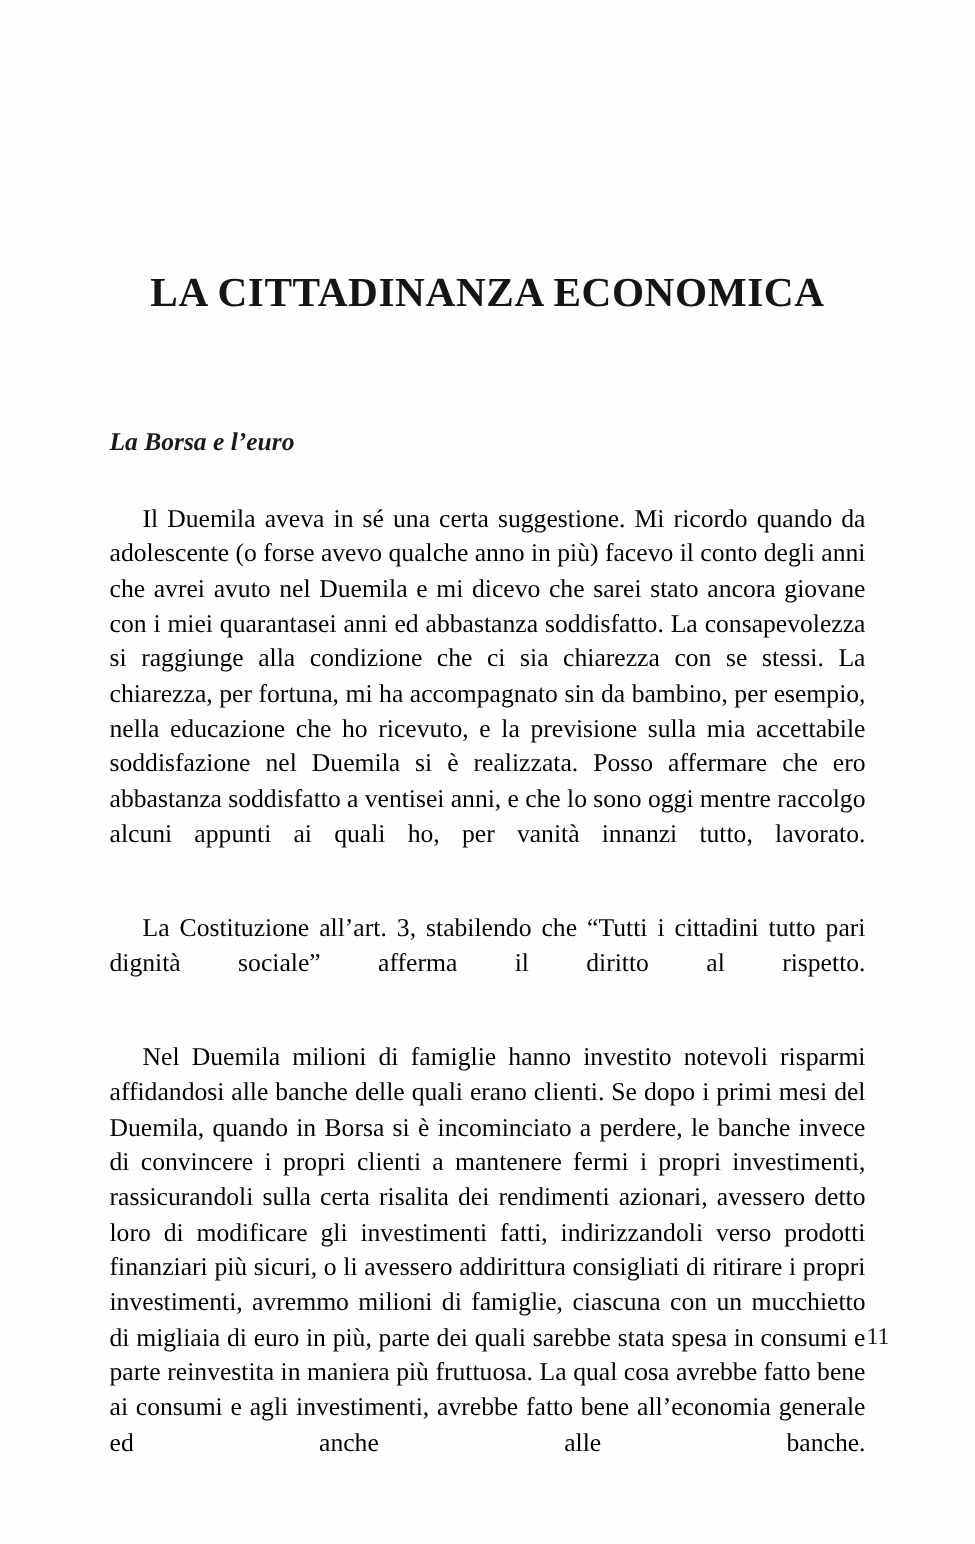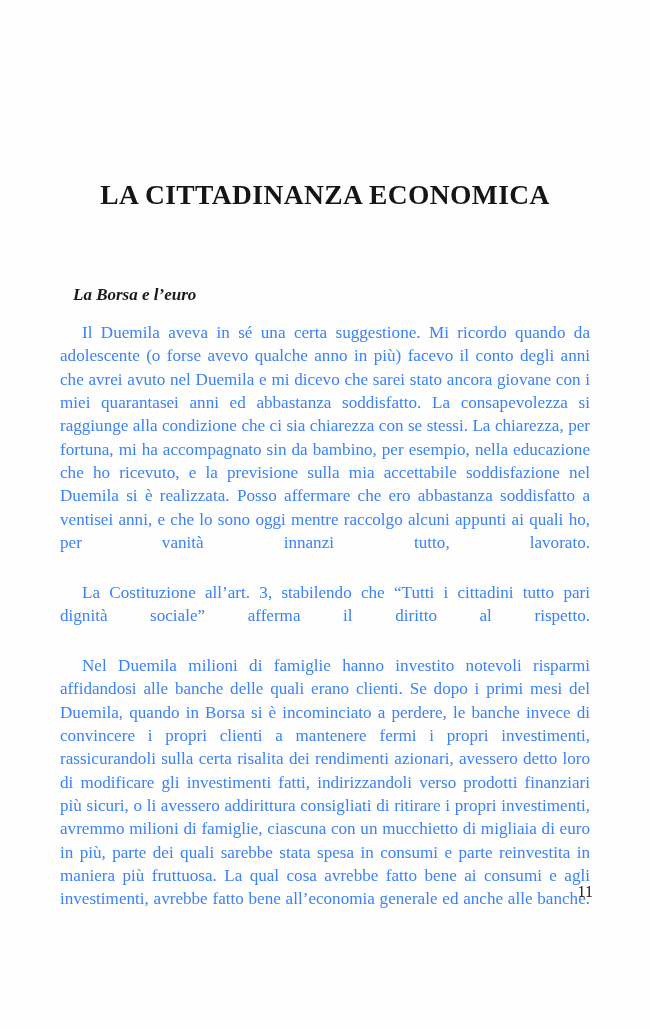--- a/index.html
+++ b/index.html
@@ -55,27 +55,27 @@
 
   
   .body-block {
     position: absolute;
     left: 57px;
     top: 318px;
     width: 536px;
   }
 
   .body-block p {
-    margin: 3px;
+    margin: 16px;
     font-size: 17.1px;
     line-height: 23.35px;
     text-align: justify;
     text-justify: inter-word;
     text-indent: 22px;
-    color: #3b82f6;
+    color: #000000;
     hyphens: none;
     word-spacing: -0.1px;
   }
 
   
   .body-block p:after {
     content: "";
     display: inline-block;
     width: 100%;
   }

